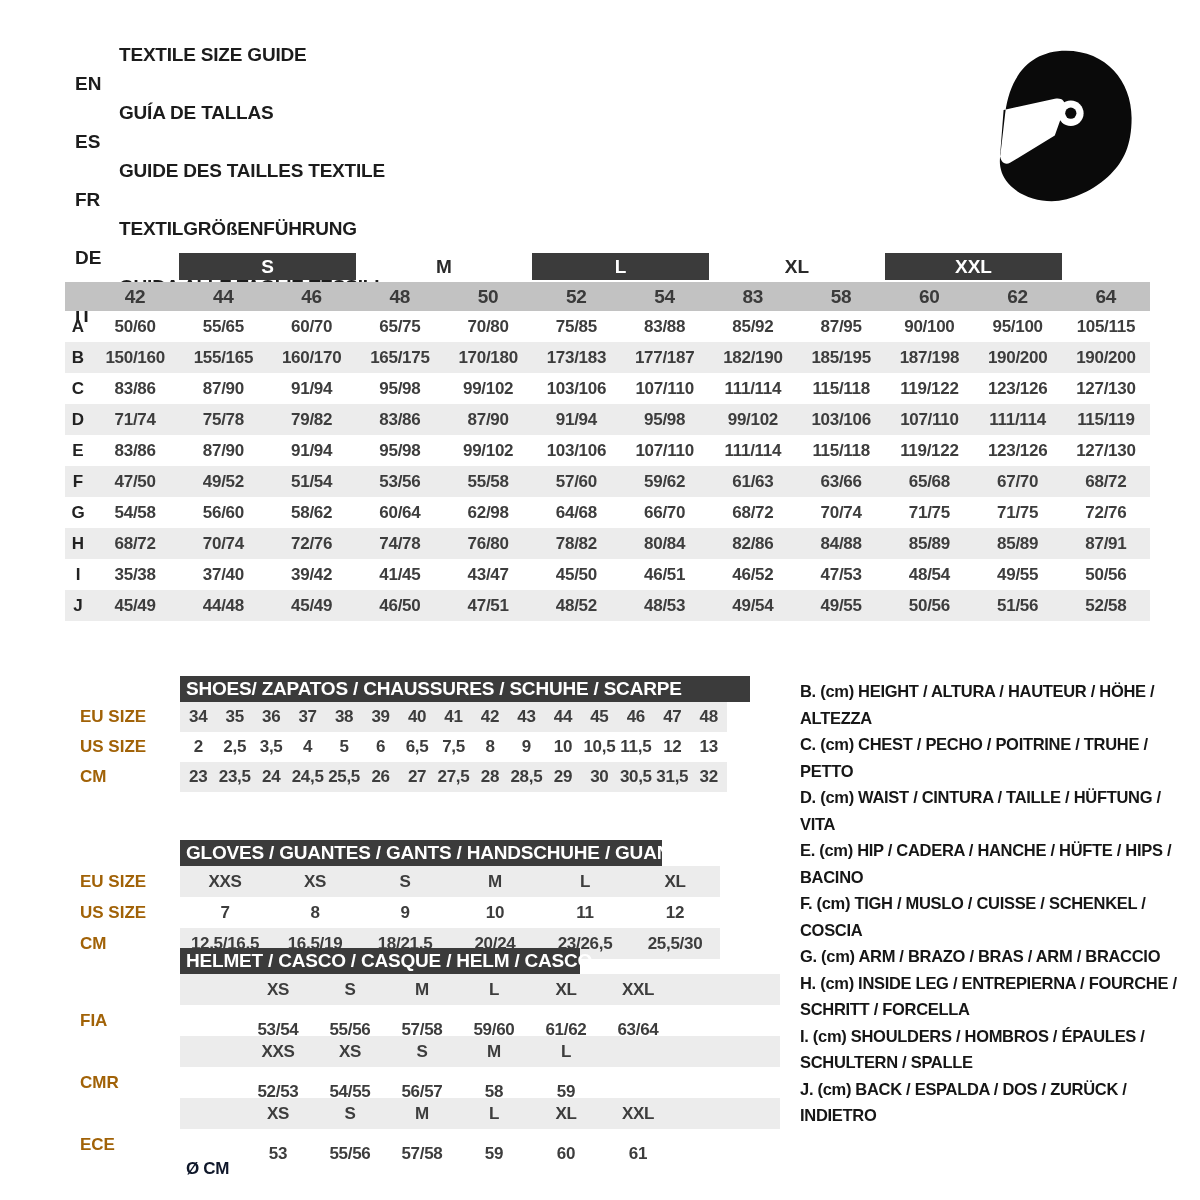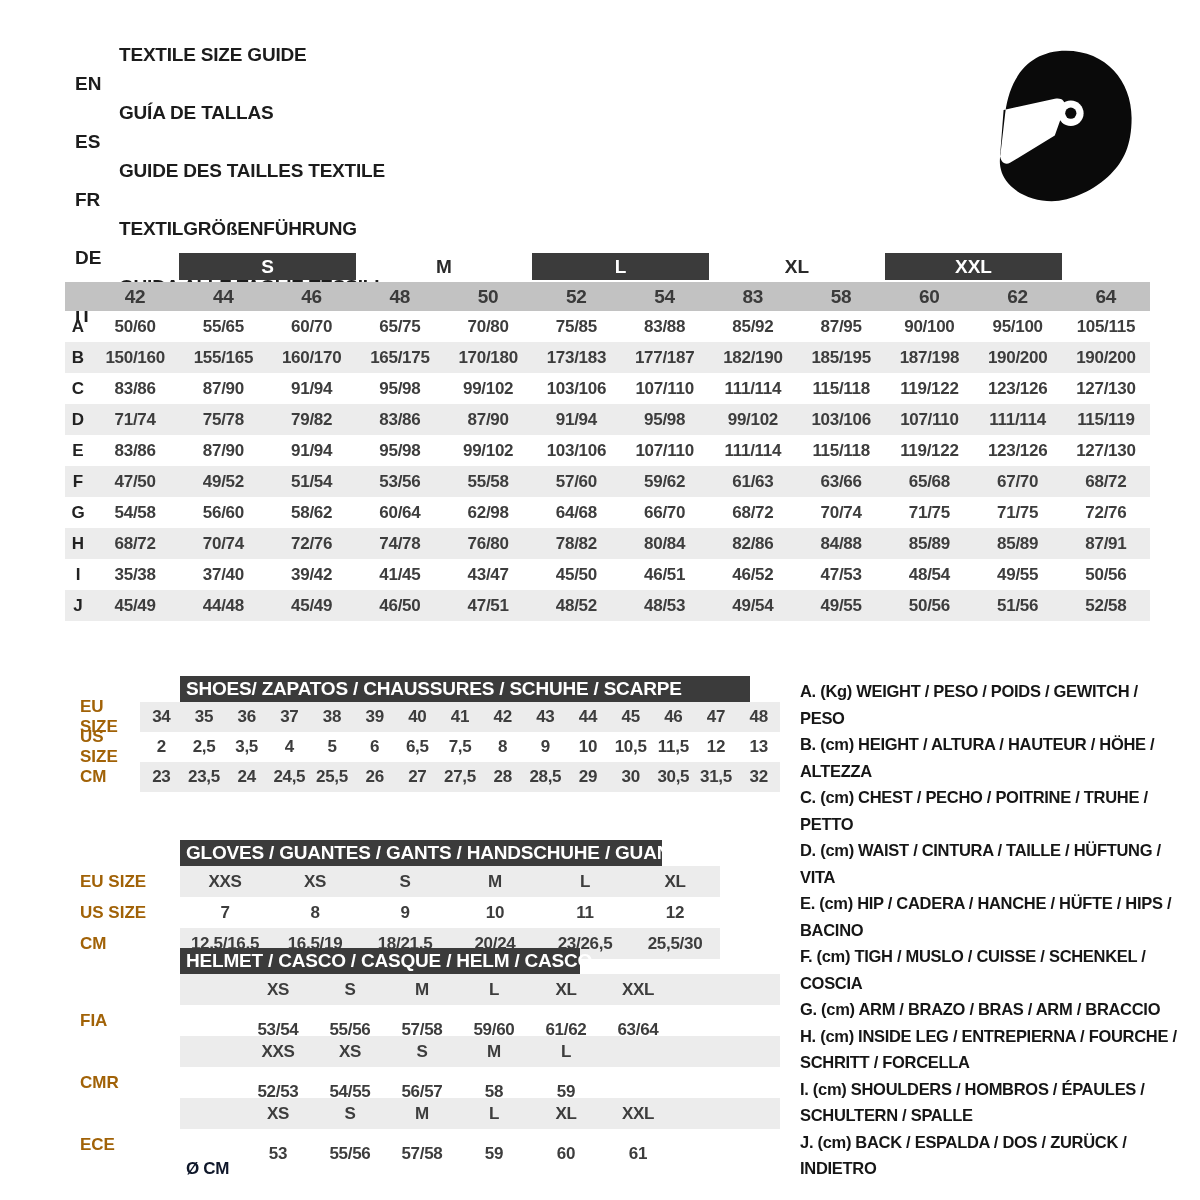--- a/index.html
+++ b/index.html
@@ -44,21 +44,21 @@
     padding-left:6px; letter-spacing:-0.2px; white-space:nowrap;
   }
   .sec-row { display:flex; align-items:center; height:30px; }
   .sec-label { width:115px; color:#a16207; font-size:17px; padding-left:15px; }
   .cells { display:grid; height:100%; align-items:center; text-align:center; }
   .cells.shaded { background:#ececec; }
   .cells span { color:#3d3d3d; letter-spacing:-0.3px; white-space:nowrap; }
 
   .shoes   { top:676px; width:715px; }
   .shoes .sec-title { width:570px; }
-  .shoes .cells { flex:none; width:640px; grid-template-columns:repeat(15,1fr); }
+  .shoes .cells { flex:none; width:547px; grid-template-columns:repeat(15,1fr); }
 
   .gloves  { top:806px; width:715px; }
   .gloves .sec-title { width:482px;margin-top:34px; }
   .gloves .cells { flex:none; width:540px; grid-template-columns:repeat(6,1fr); }
   .gloves .sec-row { height:31px; }
 
   .helmet  { top:948px; width:780px; }
   .helmet .sec-title { width:400px; }
   .helmet .cells { flex:none; width:600px; grid-template-columns:62px repeat(6,72px) 1fr; }
   .helmet .sec-row { height:31px; }
@@ -459,21 +459,20 @@
             <span>57/58</span>
             <span>59</span>
             <span>60</span>
             <span>61</span>
           </div>
         </div>
       </div>
   </div>
 
   <div class="legend" id="legend">
-      <div class="legend-item">A. (Kg) WEIGHT / PESO / POIDS / GEWITCH / PESO</div>
       <div class="legend-item">B. (cm) HEIGHT / ALTURA / HAUTEUR / HÖHE / ALTEZZA</div>
       <div class="legend-item">C. (cm) CHEST / PECHO / POITRINE / TRUHE / PETTO</div>
       <div class="legend-item">D. (cm) WAIST / CINTURA / TAILLE / HÜFTUNG / VITA</div>
       <div class="legend-item">E. (cm) HIP / CADERA / HANCHE / HÜFTE / HIPS /  BACINO</div>
       <div class="legend-item">F. (cm) TIGH / MUSLO / CUISSE / SCHENKEL / COSCIA</div>
       <div class="legend-item">G. (cm) ARM  / BRAZO / BRAS / ARM / BRACCIO</div>
       <div class="legend-item">H. (cm) INSIDE LEG / ENTREPIERNA / FOURCHE / SCHRITT / FORCELLA</div>
       <div class="legend-item">I.  (cm) SHOULDERS / HOMBROS / ÉPAULES / SCHULTERN / SPALLE</div>
       <div class="legend-item">J. (cm) BACK / ESPALDA / DOS / ZURÜCK / INDIETRO</div>
     </div>

